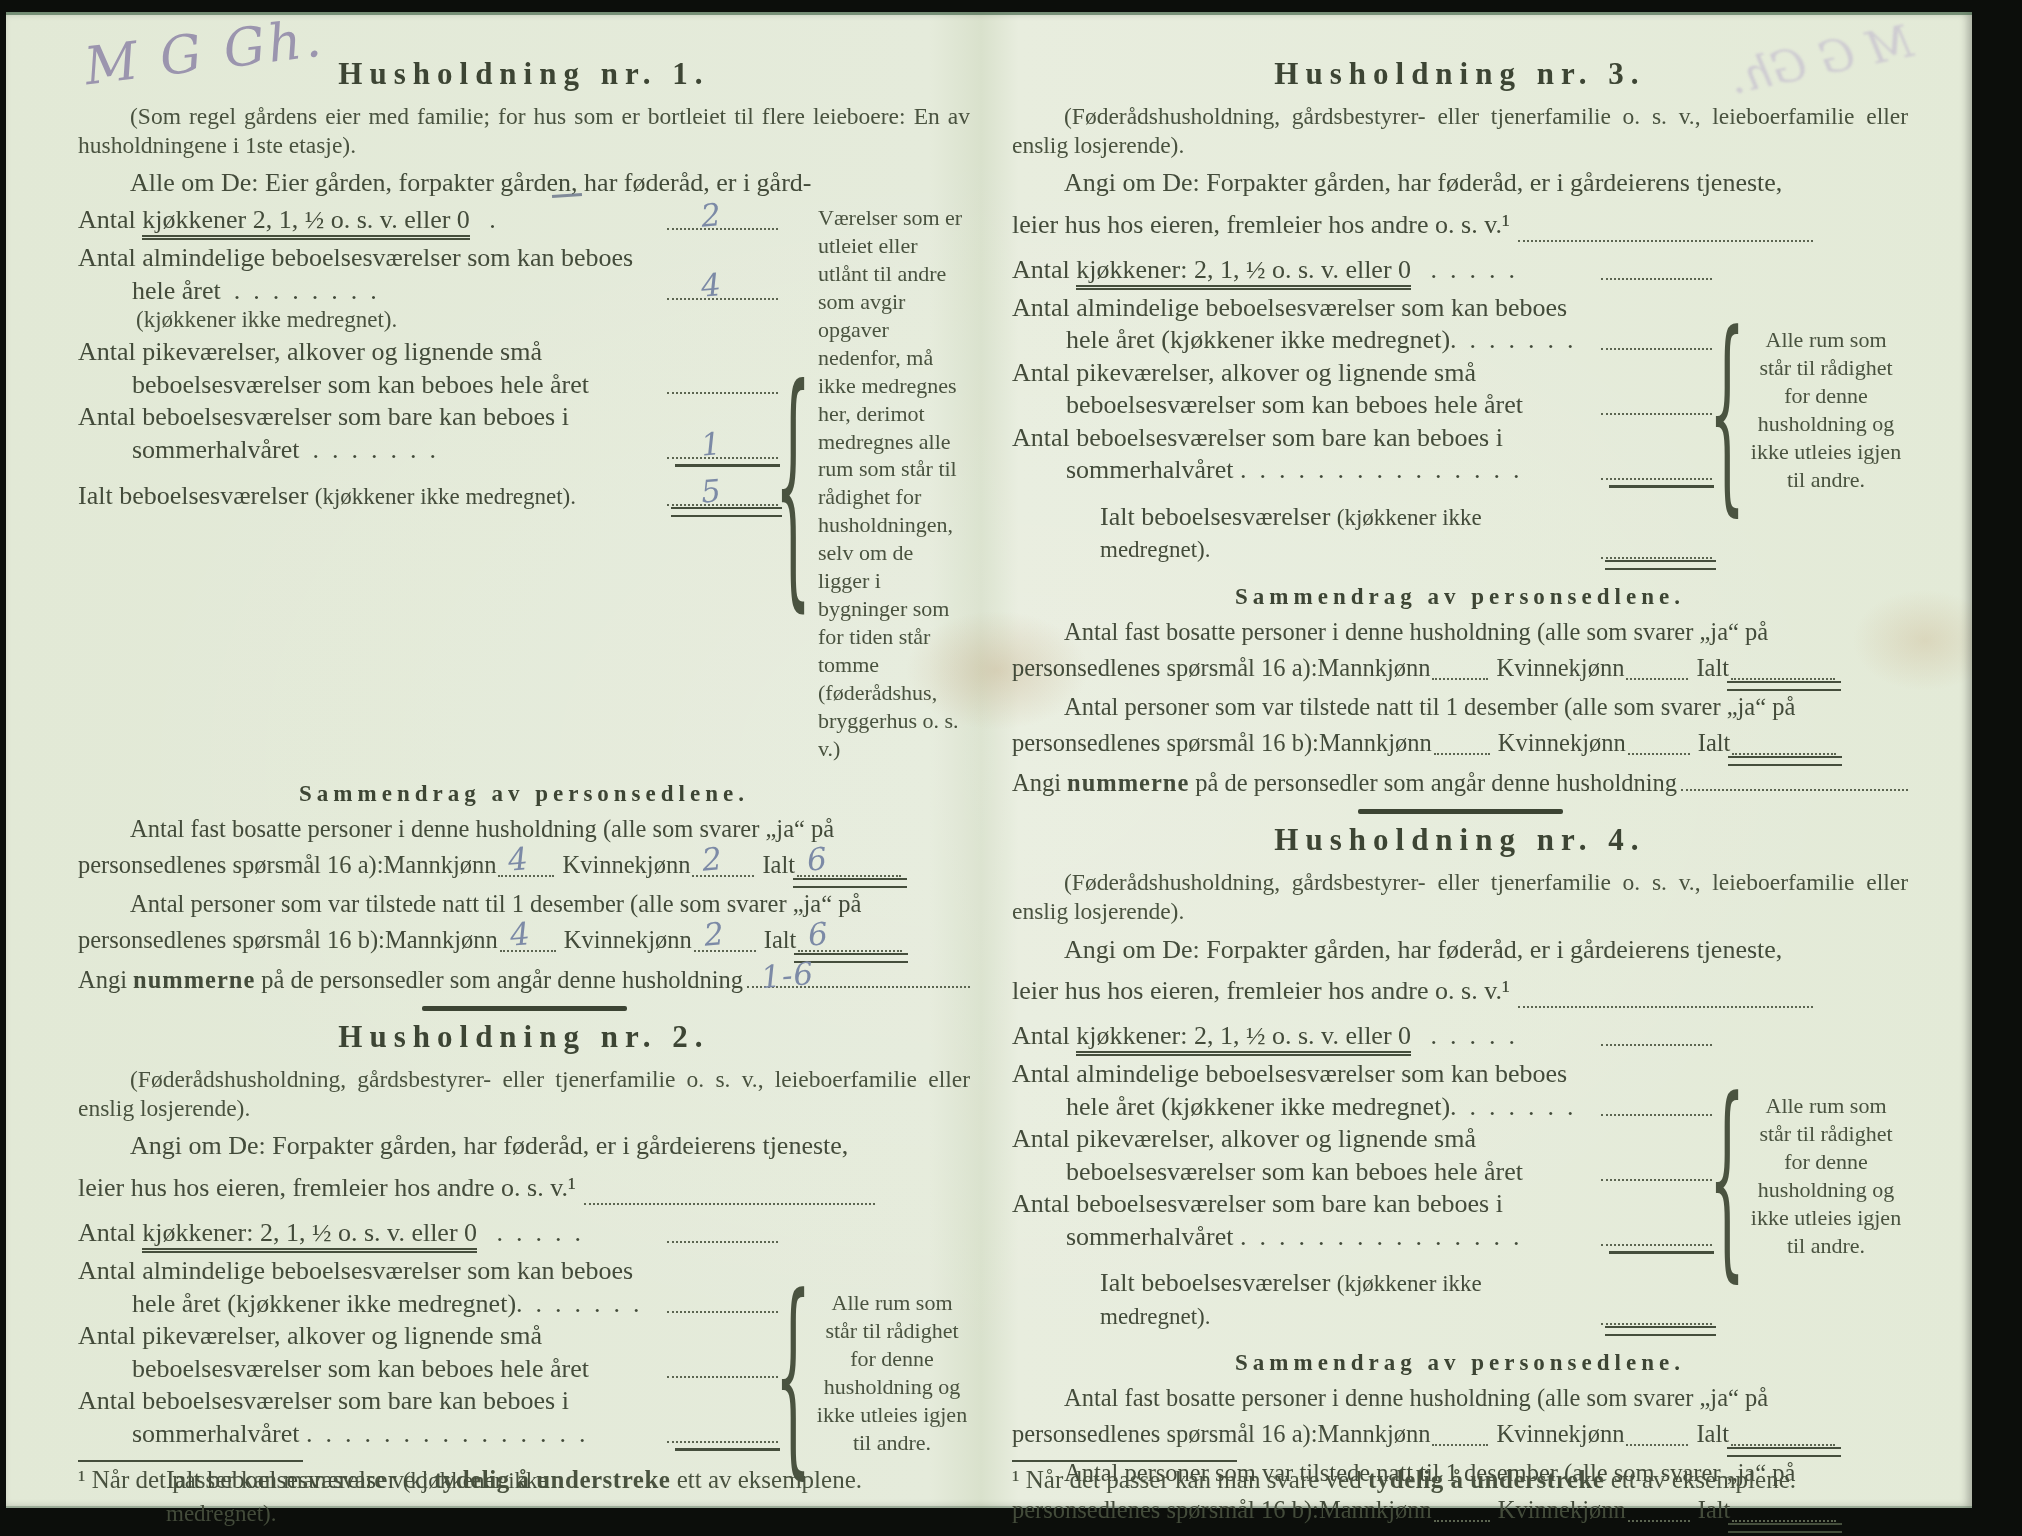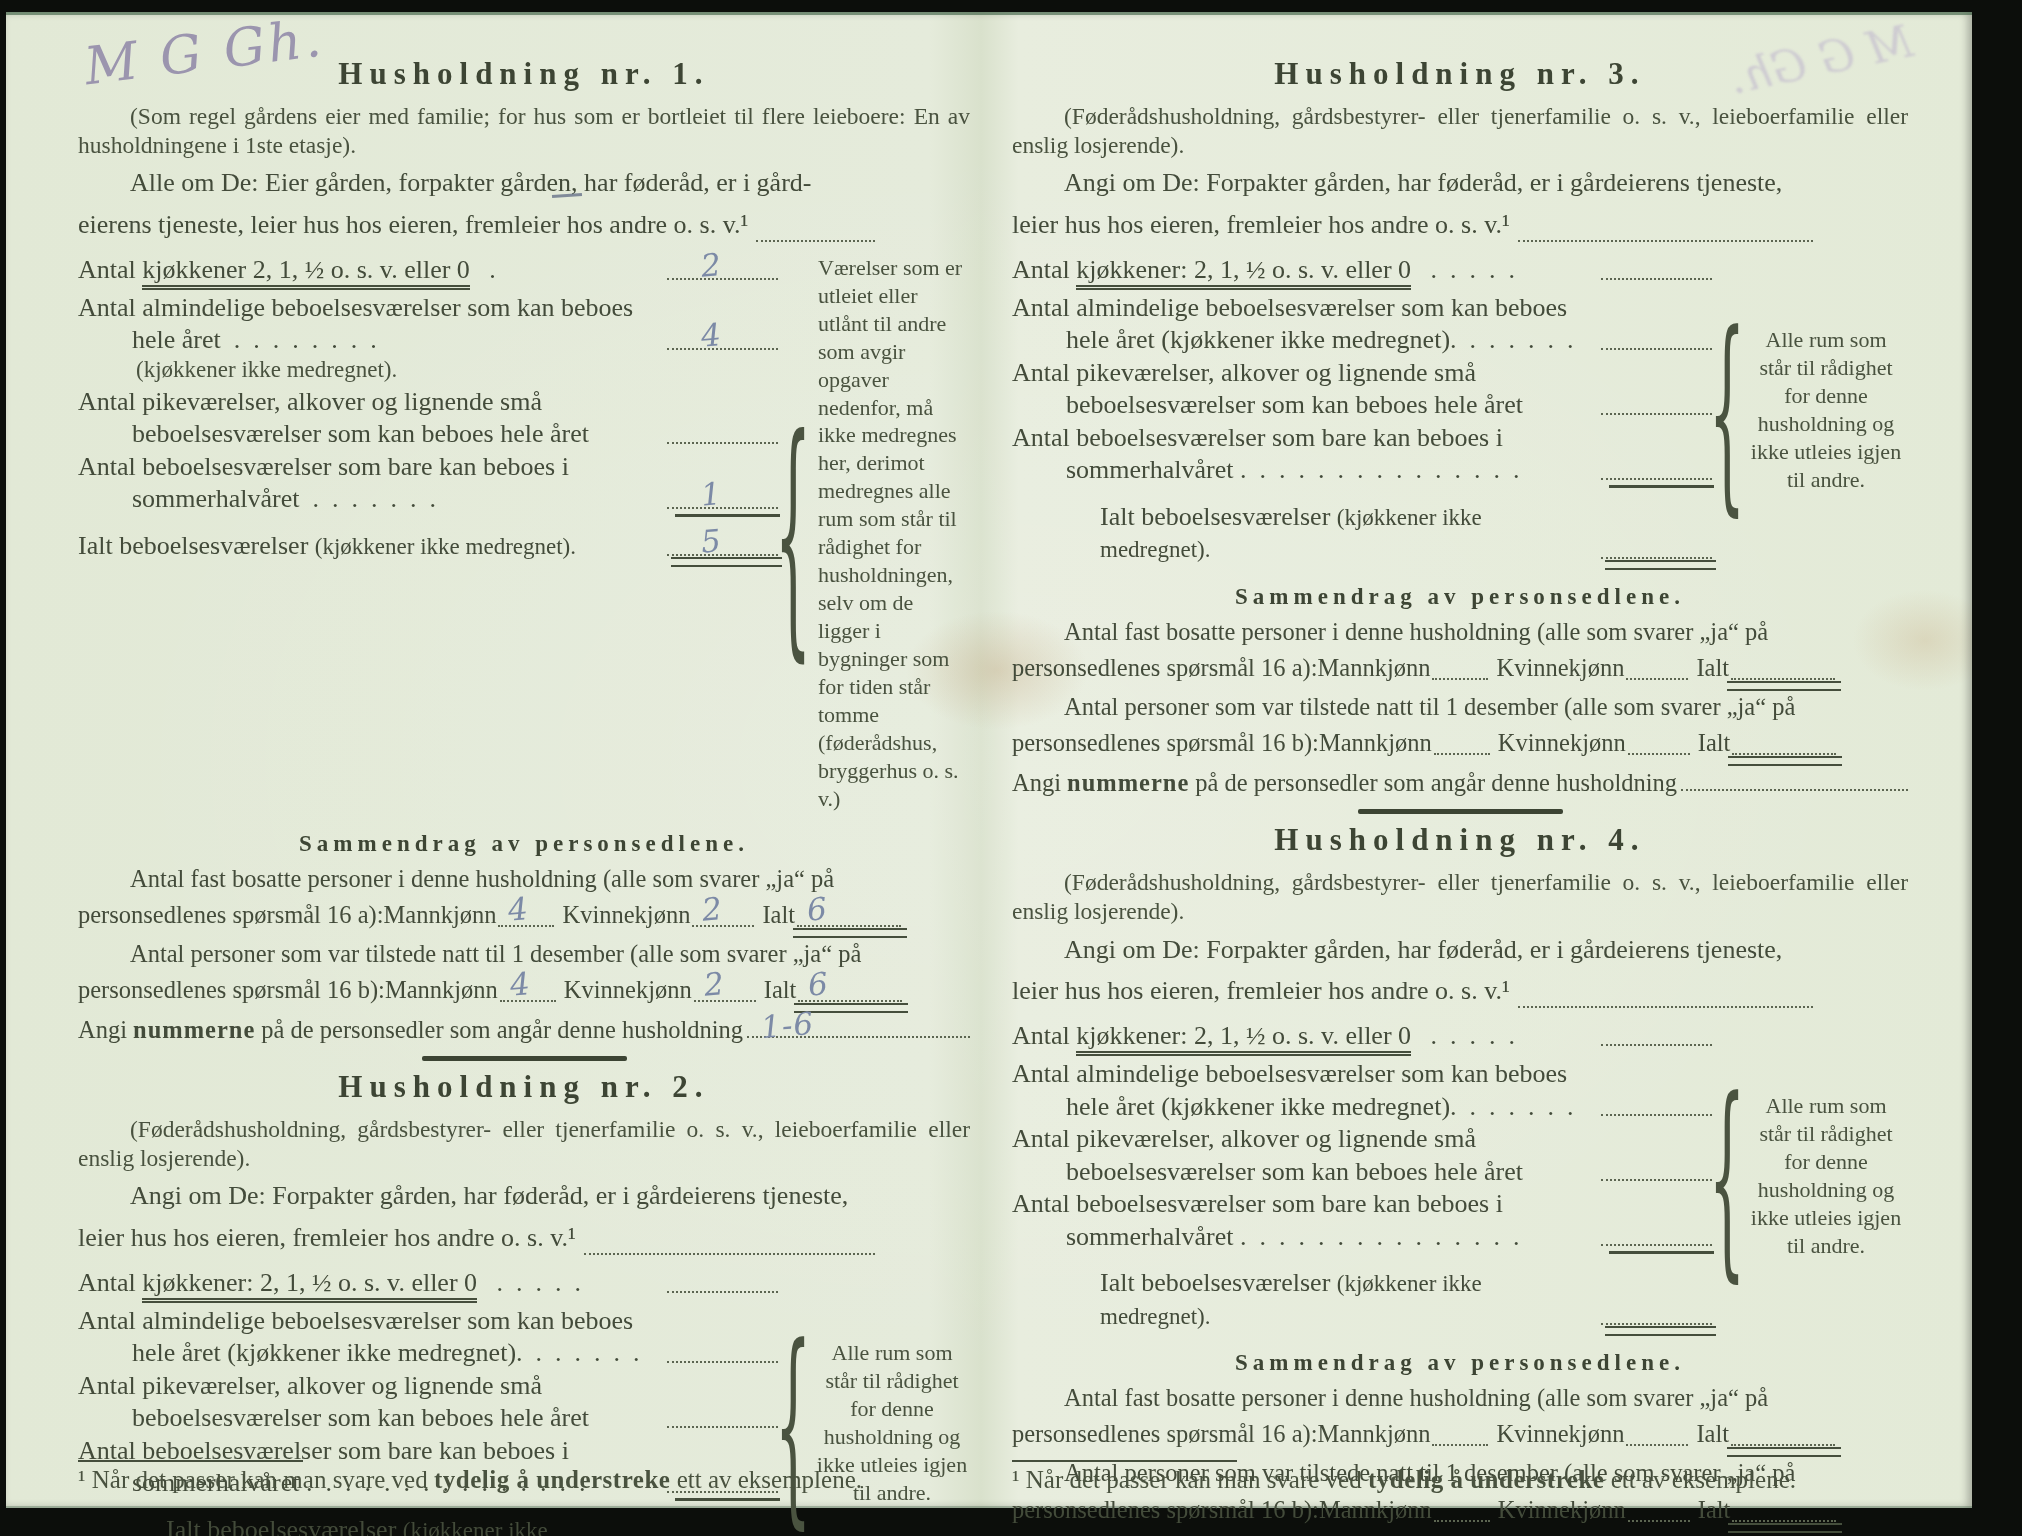--- a/index.html
+++ b/index.html
@@ -83,24 +83,20 @@
   <div class="paper">
 
     <div class="page page-left">
       <div class="sig">M G Gh.</div>
       <div class="pencil-dash"></div>
 
       <section class="hh hh1">
         <h2 class="hh-title">Husholdning nr. 1.</h2>
         <p class="intro">(Som regel gårdens eier med familie; for hus som er bortleiet til flere leieboere: En av husholdningene i 1ste etasje).</p>
         <p class="angi l1">Alle om De:  Eier gården, forpakter gården, har føderåd, er i gård-</p>
-        <div class="angi l2">
-          <span>eierens tjeneste, leier hus hos eieren, fremleier hos andre o. s. v.¹</span>
-          <span class="dotfill"></span>
-        </div>
         <div class="rooms">
           <div class="fcol">
             <div class="frow krow">
               <div class="flabel"><span>Antal </span><span class="dblun">kjøkkener 2, 1, ½ o. s. v. eller 0</span><span>&nbsp;&nbsp;&nbsp;.</span></div>
               <div class="ans">
                   <span class="hand">2</span>
                 </div>
             </div>
             <div class="frow">
               <div class="flabel hang">Antal almindelige beboelsesværelser som kan beboes hele året&nbsp;&nbsp;.&nbsp;&nbsp;.&nbsp;&nbsp;.&nbsp;&nbsp;.&nbsp;&nbsp;.&nbsp;&nbsp;.&nbsp;&nbsp;.&nbsp;&nbsp;.</div>

